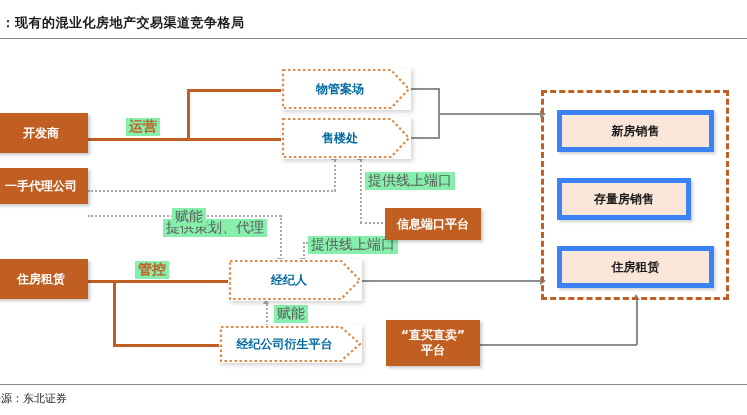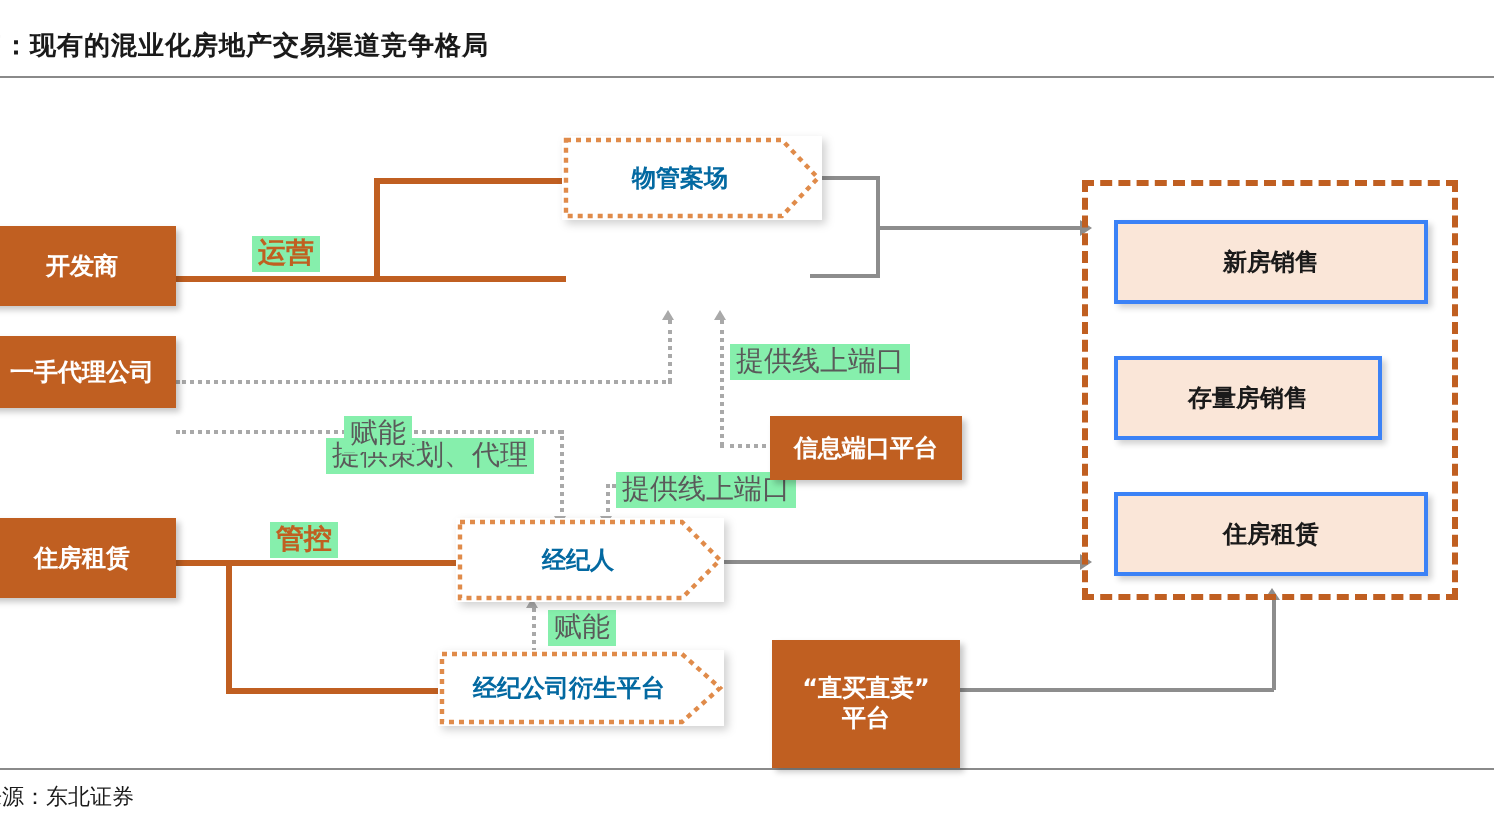--- a/index.html
+++ b/index.html
@@ -53,21 +53,21 @@
     filter:drop-shadow(2px 2px 2px rgba(0,0,0,.18));
   }
   .penta .penta-bg{
     position:absolute;left:0;top:0;width:100%;height:100%;
   }
   .penta .penta-label{position:relative;z-index:2;padding-right:12px;}
 
   
   .pale{
     background:#fae6d8;color:#1a1a1a;font-size:12px;
-    border:2px solid #3b82f6;
+    border:5px solid #3b82f6;
     box-shadow:2px 2px 3px rgba(0,0,0,.18);
   }
 
   
   .dashbox{
     position:absolute;box-sizing:border-box;
     border:3px dashed #c05f21;
     background:transparent;
   }
 
@@ -170,40 +170,46 @@
     <span>住房租赁</span>
   </div>
 
   <div class="nd penta" style="left:281px;top:68px;width:130px;height:42px;">
     <svg class="penta-bg" viewBox="0 0 130 42" preserveAspectRatio="none">
       <polygon points="2,2 110,2 128,21 110,40 2,40" fill="#ffffff" stroke="#e08b4a" stroke-width="2.2" stroke-dasharray="2.5,2.5"></polygon>
     </svg>
     <span class="penta-label">物管案场</span>
   </div>
 
+  <div class="nd penta" style="left:281px;top:117px;width:130px;height:42px;">
+    <svg class="penta-bg" viewBox="0 0 130 42" preserveAspectRatio="none">
+      <polygon points="2,2 110,2 128,21 110,40 2,40" fill="#ffffff" stroke="#e08b4a" stroke-width="2.2" stroke-dasharray="2.5,2.5"></polygon>
+    </svg>
+    <span class="penta-label">售楼处</span>
+  </div>
 
   <div class="nd penta" style="left:228px;top:259px;width:134px;height:42px;">
     <svg class="penta-bg" viewBox="0 0 134 42" preserveAspectRatio="none">
       <polygon points="2,2 113,2 132,21 113,40 2,40" fill="#ffffff" stroke="#e08b4a" stroke-width="2.2" stroke-dasharray="2.5,2.5"></polygon>
     </svg>
     <span class="penta-label">经纪人</span>
   </div>
 
   <div class="nd penta" style="left:219px;top:325px;width:143px;height:38px;">
     <svg class="penta-bg" viewBox="0 0 143 38" preserveAspectRatio="none">
       <polygon points="2,2 122,2 141,19 122,36 2,36" fill="#ffffff" stroke="#e08b4a" stroke-width="2.2" stroke-dasharray="2.5,2.5"></polygon>
     </svg>
     <span class="penta-label">经纪公司衍生平台</span>
   </div>
 
   <div class="nd solid" style="left:385px;top:208px;width:96px;height:32px;">
     <span>信息端口平台</span>
   </div>
 
-  <div class="nd solid" style="left:386px;top:320px;width:94px;height:64px;flex-direction:column;">
+  <div class="nd solid" style="left:386px;top:320px;width:94px;height:46px;flex-direction:column;">
     <span>“直买直卖”</span>
     <span>平台</span>
   </div>
 
   <div class="dashbox" style="left:541px;top:90px;width:188px;height:210px;"></div>
 
   <div class="nd pale" style="left:557px;top:110px;width:157px;height:42px;">
     <span>新房销售</span>
   </div>
 

